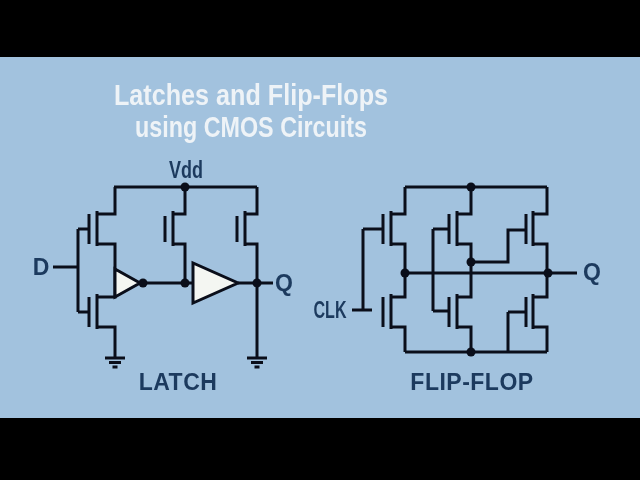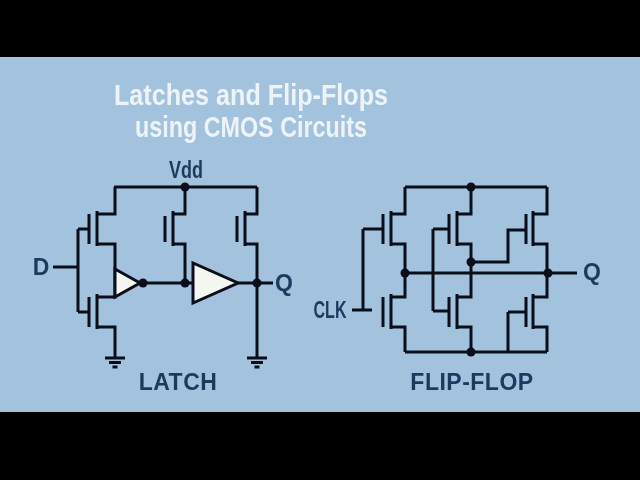--- a/index.html
+++ b/index.html
@@ -1,16 +1,16 @@
 <!DOCTYPE html>
 <html style="--letterbox: #000000; --background: #a2c2de; --line: #0a0e1a; --label: #1c3a5e; --title: #eef3f7; --triangle-fill: #f4f6f2;"><head>
 <meta charset="utf-8">
 <style>
   html,body{margin:0;padding:0;background:#000;}
-  .frame{position:relative;width:640px;height:412px;overflow:hidden;}
+  .frame{position:relative;width:640px;height:480px;overflow:hidden;}
   svg{display:block;width:640px;height:480px;}
   .wire{fill:none;stroke:var(--line,#0a0e1a);stroke-width:3;stroke-linejoin:miter;stroke-linecap:butt;}
   .dot{fill:var(--line,#0a0e1a);stroke:none;}
   .tri{fill:var(--triangle-fill,#f4f6f2);stroke:var(--line,#0a0e1a);stroke-width:3;stroke-linejoin:miter;}
   text{font-family:"Liberation Sans","DejaVu Sans",sans-serif;font-weight:bold;fill:var(--label,#1c3a5e);}
   .title-text{fill:var(--title,#eef3f7);font-size:29px;text-anchor:middle;}
   .label{font-size:23px;text-anchor:middle;}
   .cap{font-size:23px;letter-spacing:0.5px;text-anchor:middle;}
 </style>
 </head>

